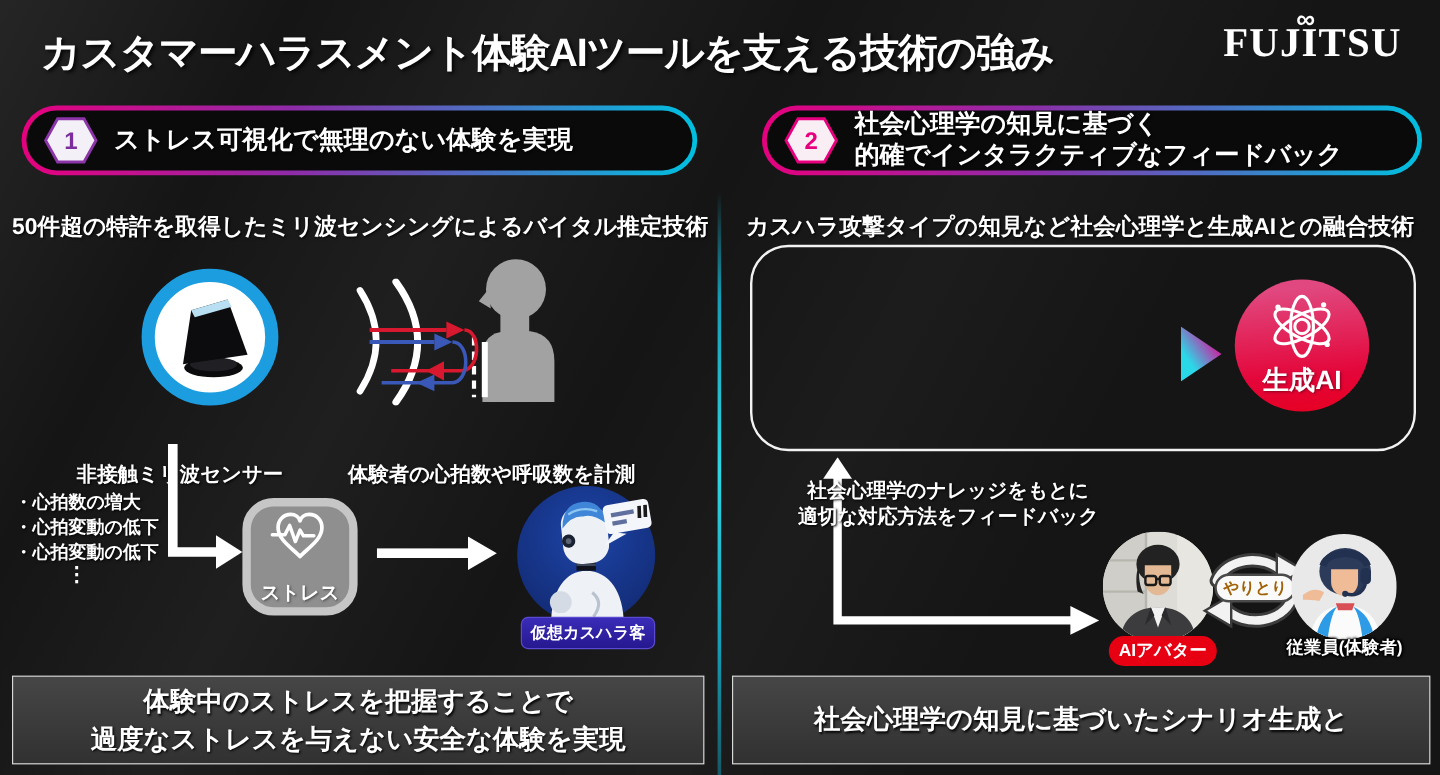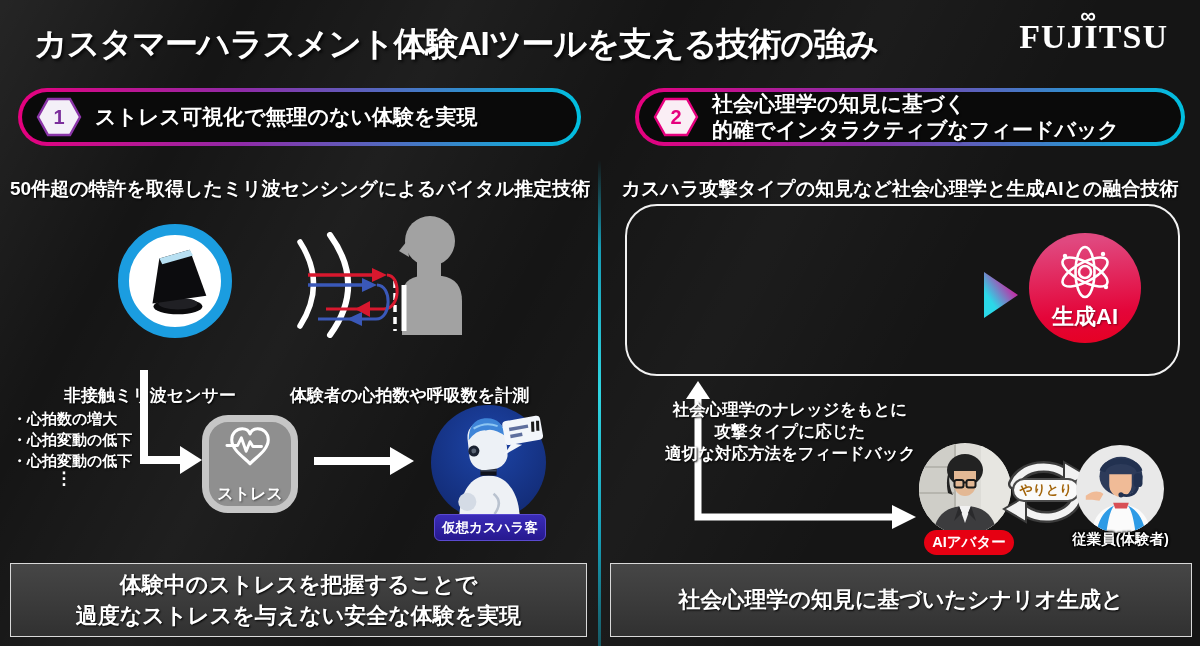--- a/index.html
+++ b/index.html
@@ -243,21 +243,20 @@
   </div>
 
   <svg class="abs" style="left:682px;top:381px;" width="240" height="152" viewBox="0 0 240 152">
     <polyline points="16,16 16,136 212,136" stroke="#fff" stroke-width="7" fill="none"></polyline>
     <polygon points="4,18 16,0 28,18" fill="#fff"></polygon>
     <polygon points="210,124 234,136 210,148" fill="#fff"></polygon>
   </svg>
 
   <div class="feedback-note">
     <div>社会心理学のナレッジをもとに</div>
-    <div>攻撃タイプに応じた</div>
     <div>適切な対応方法をフィードバック</div>
   </div>
 
   <div class="avatar man-avatar">
     <svg width="92" height="92" viewBox="0 0 92 92">
       <rect width="92" height="92" fill="#dddcd7"></rect>
       <rect x="0" y="0" width="36" height="92" fill="#cfcec8"></rect>
       <line x1="36" y1="0" x2="36" y2="92" stroke="#b6b5ae" stroke-width="2"></line>
       <line x1="0" y1="24" x2="36" y2="24" stroke="#b6b5ae" stroke-width="2"></line>
       <line x1="0" y1="50" x2="36" y2="50" stroke="#b6b5ae" stroke-width="2"></line>

